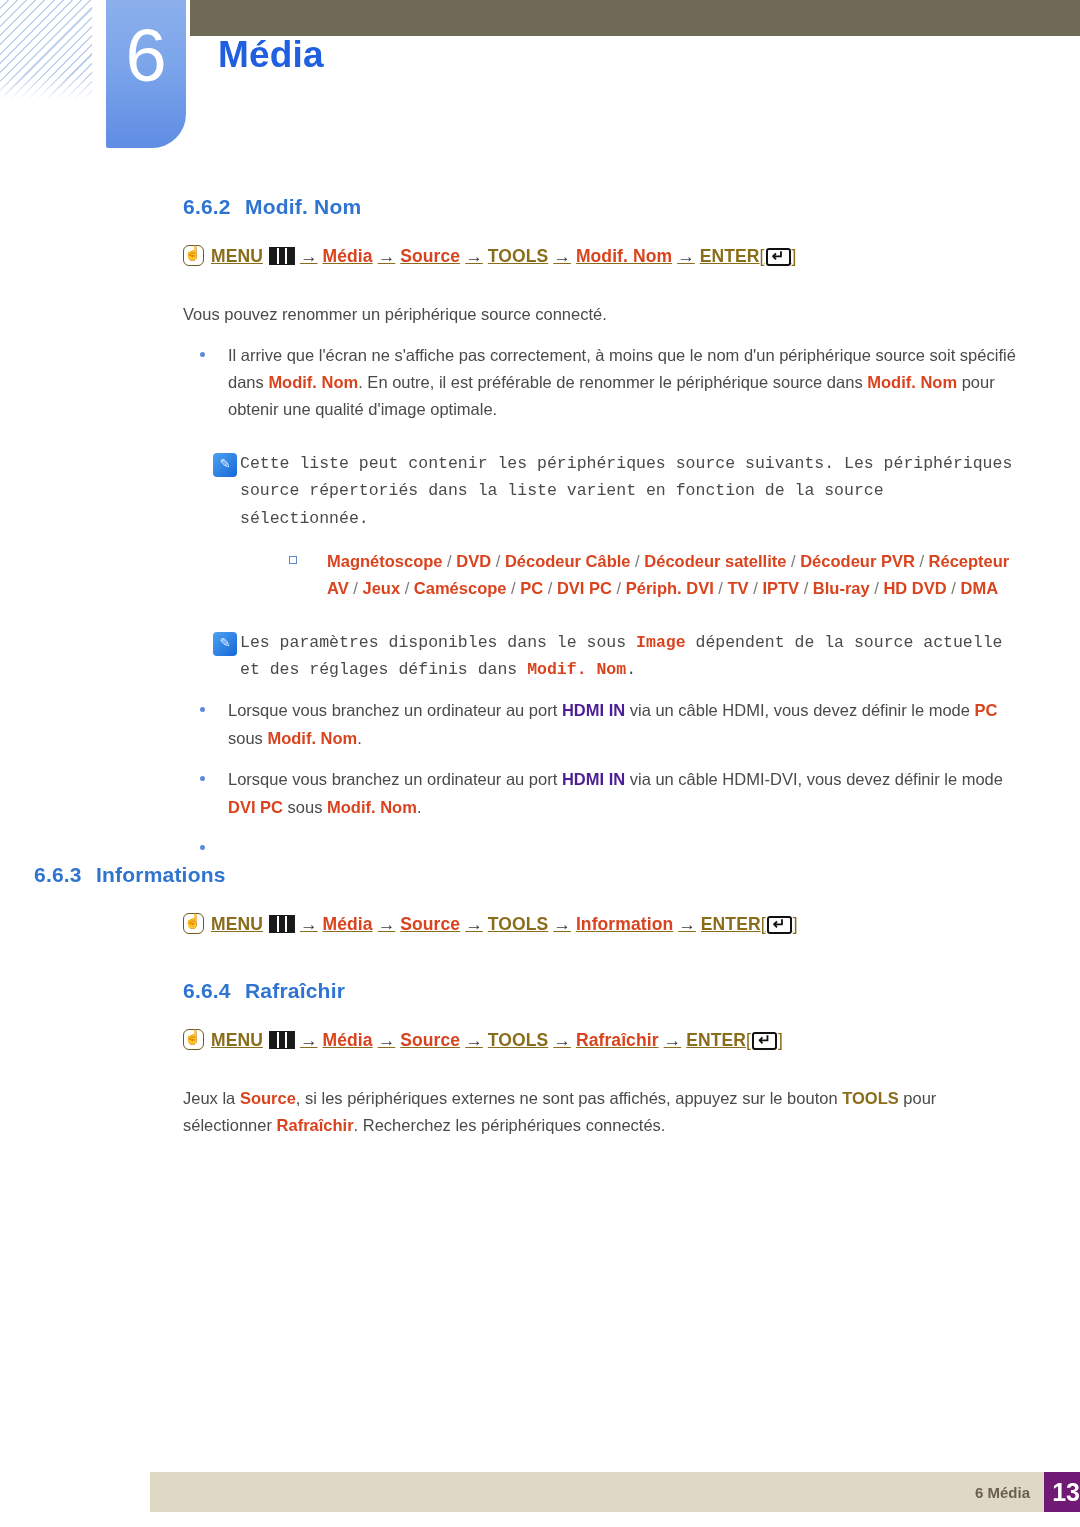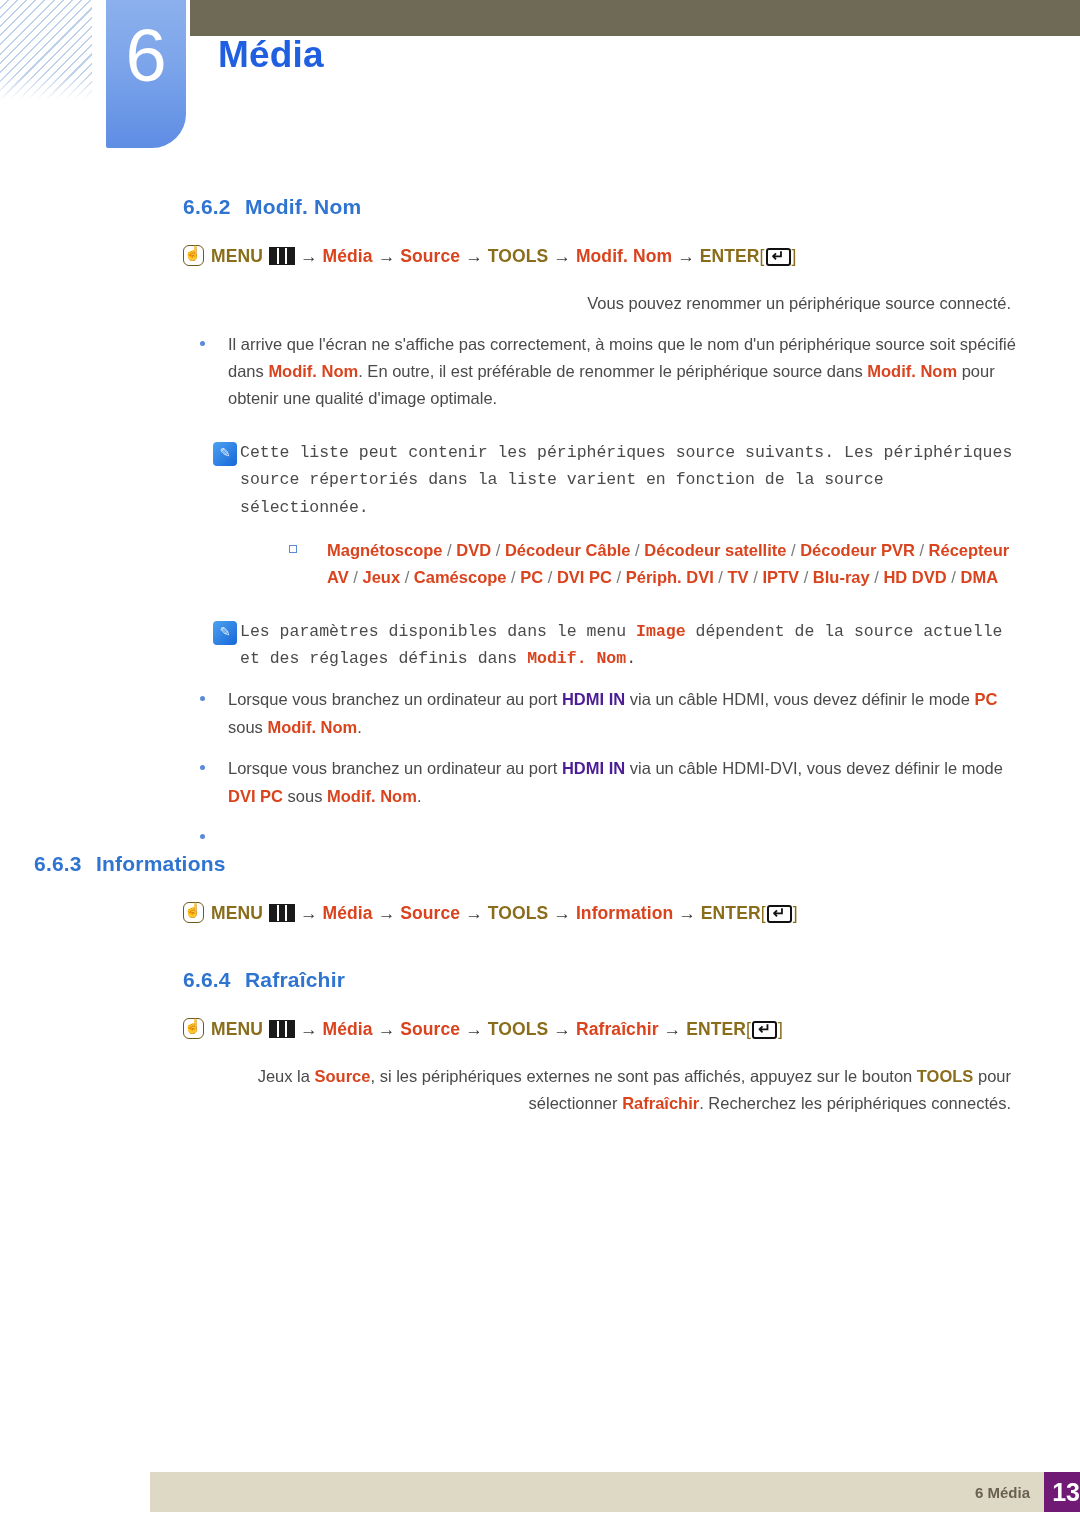--- a/index.html
+++ b/index.html
@@ -68,20 +68,21 @@
   }
   .h2 .num { display: inline-block; min-width: 62px; }
 
   .menupath {
     margin: 26px 0 0 183px;
     font-size: 17.5px;
     font-weight: bold;
     color: #8a6d1a;
     white-space: nowrap;
     letter-spacing: .1px;
+    text-decoration: underline;
   }
   .menupath .hl { color: #d9441e; }
   .menupath .arrow { color: #3b3b3b; font-weight: normal; padding: 0 5px; }
   .menupath .brk { color: #8a6d1a; font-weight: normal; }
 
   .icon-hand {
     display: inline-block;
     width: 21px; height: 21px;
     border: 1.6px solid #6d5a18;
     border-radius: 6px;
@@ -122,26 +123,25 @@
     background: #fff;
   }
   .icon-enter:before {
     content: "↵";
     position: absolute; left: 0; right: 0; top: -2px;
     text-align: center; font-size: 15px; line-height: 16px;
     color: #111; font-weight: bold;
   }
 
   .para {
-    margin: 23px 0 0 183px;
+    margin: 34px 0 0 183px;
     width: 828px;
     font-size: 16.5px;
     color: #4a4a4a;
     line-height: 1.62;
-    text-align: right;
   }
   .para .hl { color: #d9441e; font-weight: bold; }
   .para .hl2 { color: #8a6d1a; font-weight: bold; }
 
   .bullets { margin: 14px 0 0 0; }
   .bullet {
     position: relative;
     margin: 14px 0 0 228px;
     width: 790px;
     font-size: 16.5px;
@@ -249,21 +249,21 @@
 
     <div class="note">
       <span class="noteicon"></span><span><span>Cette liste peut contenir les périphériques source suivants. Les périphériques source répertoriés dans la liste varient en fonction de la source sélectionnée.</span></span>
     </div>
 
     <div class="sublist">
       <span class="sq"></span><span><span>Magnétoscope</span><span class="sep"> / </span><span>DVD</span><span class="sep"> / </span><span>Décodeur Câble</span><span class="sep"> / </span><span>Décodeur satellite</span><span class="sep"> / </span><span>Décodeur PVR</span><span class="sep"> / </span><span>Récepteur AV</span><span class="sep"> / </span><span>Jeux</span><span class="sep"> / </span><span>Caméscope</span><span class="sep"> / </span><span>PC</span><span class="sep"> / </span><span>DVI PC</span><span class="sep"> / </span><span>Périph. DVI</span><span class="sep"> / </span><span>TV</span><span class="sep"> / </span><span>IPTV</span><span class="sep"> / </span><span>Blu-ray</span><span class="sep"> / </span><span>HD DVD</span><span class="sep"> / </span><span>DMA</span></span>
     </div>
 
     <div class="note">
-      <span class="noteicon"></span><span><span>Les paramètres disponibles dans le menu </span><span class="hl">Image</span><span> dépendent de la source actuelle et des réglages définis dans </span><span class="hl">Modif. Nom</span><span>.</span></span>
+      <span class="noteicon"></span><span><span>Les paramètres disponibles dans le sous </span><span class="hl">Image</span><span> dépendent de la source actuelle et des réglages définis dans </span><span class="hl">Modif. Nom</span><span>.</span></span>
     </div>
 
     <div class="bullets">
       <div class="bullet">
         <span class="dot"></span><span><span>Lorsque vous branchez un ordinateur au port </span><span class="hl2">HDMI IN</span><span> via un câble HDMI, vous devez définir le mode </span><span class="hl">PC</span><span> sous </span><span class="hl">Modif. Nom</span><span>.</span></span>
       </div>
       <div class="bullet">
         <span class="dot"></span><span><span>Lorsque vous branchez un ordinateur au port </span><span class="hl2">HDMI IN</span><span> via un câble HDMI-DVI, vous devez définir le mode </span><span class="hl">DVI PC</span><span> sous </span><span class="hl">Modif. Nom</span><span>.</span></span>
       </div>
       <div class="bullet">

